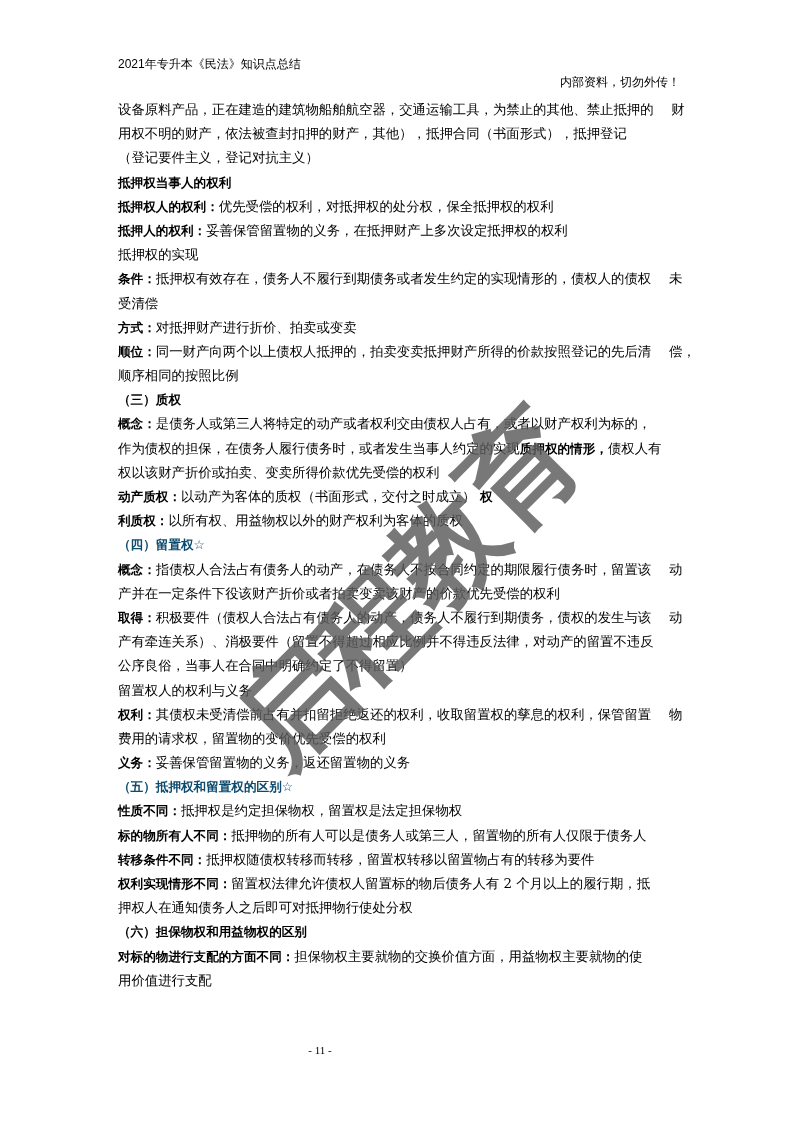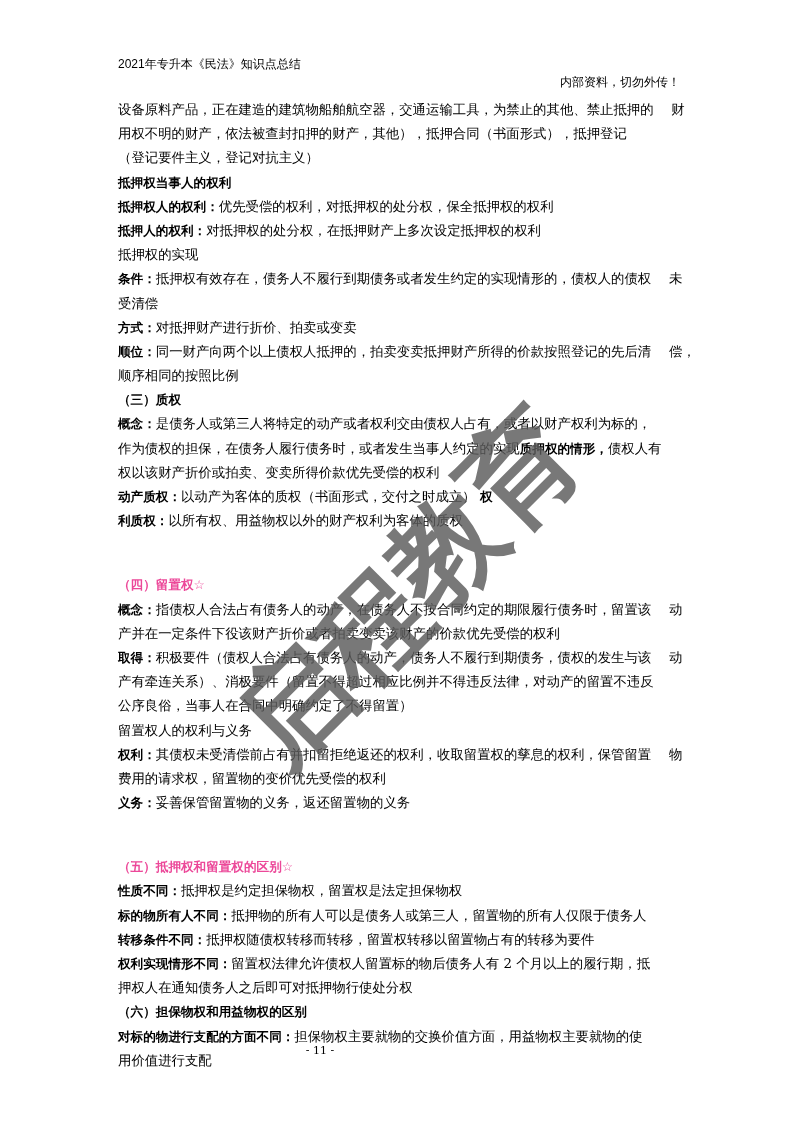--- a/index.html
+++ b/index.html
@@ -4,39 +4,39 @@
   <style>
     html, body { margin: 0; padding: 0; background: #ffffff; }
     body { width: 794px; height: 1123px; position: relative; overflow: hidden;
       font-family: "DejaVu Serif", "Liberation Serif", serif; color: #000; }
     .hdr-left { position: absolute; left: 118px; top: 56px; font-size: 12px; font-family: Liberation Sans, sans-serif; }
     .hdr-right { position: absolute; right: 114px; top: 74px; font-size: 12px; text-align: right; }
     .content { position: absolute; left: 118px; top: 98px; width: 560px; font-size: 13.4px; line-height: 24.2px; }
     .line { white-space: nowrap; overflow: visible; height: 24.2px; }
     .b { font-weight: bold; font-family: "DejaVu Sans", sans-serif; font-size: 12.6px; }
     .h { font-weight: bold; font-family: "DejaVu Sans", sans-serif; font-size: 12.6px; }
-    .red { color: #ec4899; margin-top: 40px; }
-    .pageno { position: absolute; left: 0; width: 640px; top: 1044px; text-align: center; font-size: 11px; }
+    .red { color: #0c4a6e; }
+    .pageno { position: absolute; left: 0; width: 640px; top: 1044px; text-align: center; font-size: 11px; font-family: Liberation Serif, serif; }
     .wm { position: absolute; left: 230px; top: 400px; width: 360px; height: 380px; pointer-events: none; }
     .wm span { position: absolute; font-family: "DejaVu Sans", sans-serif; font-weight: bold; font-size: 110px;
       color: rgba(90,90,90,0.82); transform: rotate(-45deg); line-height: 1; }
   </style>
 </head>
 <body>
 
 <div class="hdr-left">2021年专升本《民法》知识点总结</div>
 <div class="hdr-right">内部资料，切勿外传！</div>
 
 <div class="content">
   <div class="line"><span class="b"></span><span>设备原料产品，正在建造的建筑物船舶航空器，交通运输工具，为禁止的其他、禁止抵押的　 财</span></div>
   <div class="line"><span class="b"></span><span>用权不明的财产，依法被查封扣押的财产，其他），抵押合同（书面形式），抵押登记</span></div>
   <div class="line"><span class="b"></span><span>（登记要件主义，登记对抗主义）</span></div>
   <div class="line"><span class="b">抵押权当事人的权利</span><span></span></div>
   <div class="line"><span class="b">抵押权人的权利：</span><span>优先受偿的权利，对抵押权的处分权，保全抵押权的权利</span></div>
-  <div class="line"><span class="b">抵押人的权利：</span><span>对抵押权的处分权，在抵押财产上多次设定抵押权的权利</span></div>
+  <div class="line"><span class="b">抵押人的权利：</span><span>妥善保管留置物的义务，在抵押财产上多次设定抵押权的权利</span></div>
   <div class="line"><span class="b"></span><span>抵押权的实现</span></div>
   <div class="line"><span class="b">条件：</span><span>抵押权有效存在，债务人不履行到期债务或者发生约定的实现情形的，债权人的债权　 未</span></div>
   <div class="line"><span class="b"></span><span>受清偿</span></div>
   <div class="line"><span class="b">方式：</span><span>对抵押财产进行折价、拍卖或变卖</span></div>
   <div class="line"><span class="b">顺位：</span><span>同一财产向两个以上债权人抵押的，拍卖变卖抵押财产所得的价款按照登记的先后清　 偿，</span></div>
   <div class="line"><span class="b"></span><span>顺序相同的按照比例</span></div>
   <div class="line h">（三）质权</div>
   <div class="line"><span class="b">概念：</span><span>是债务人或第三人将特定的动产或者权利交由债权人占有，或者以财产权利为标的，</span></div>
   <div class="line"><span class="b"></span><span>作为债权的担保，在债务人履行债务时，或者发生当事人约定的实现</span><span class="b">质押权的情形，</span><span>债权人有</span></div>
   <div class="line"><span class="b"></span><span>权以该财产折价或拍卖、变卖所得价款优先受偿的权利</span></div>

